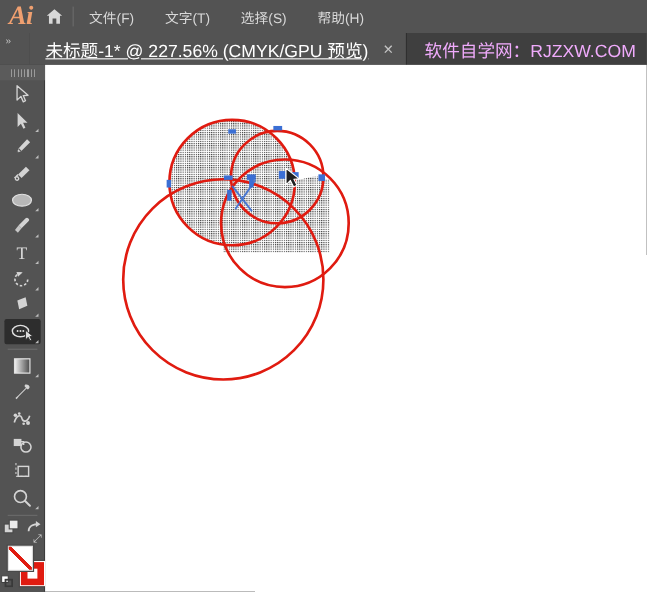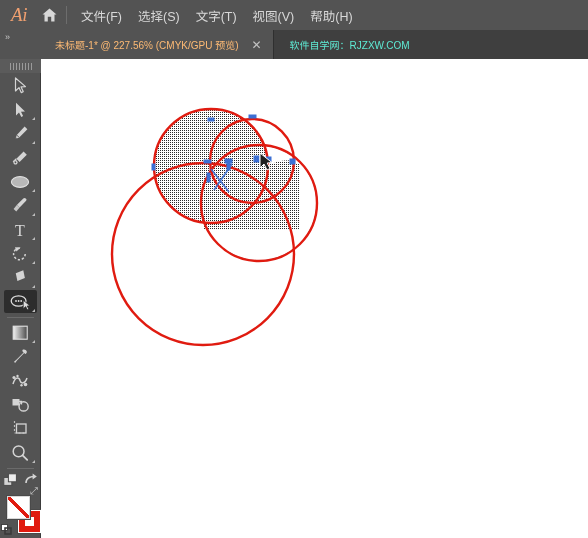--- a/index.html
+++ b/index.html
@@ -21,32 +21,32 @@
     position: absolute; left: 0; top: 0;
     width: 588px; height: 30px;
     background: #535353;
     display: flex; align-items: center;
   }
   .ai-logo {
     width: 34px; height: 30px;
     display: flex; align-items: center; justify-content: center;
     color: #f0a070;
     font-family: "Liberation Serif", "DejaVu Serif", serif;
-    font-size: 19px; font-weight: normal; font-style: italic;
+    font-size: 24px; font-weight: bold; font-style: italic;
     letter-spacing: -0.5px;
     padding-left: 4px;
   }
   .home-btn {
     width: 30px; height: 30px;
     display: flex; align-items: center; justify-content: center;
   }
   .menu-sep {
     width: 1px; height: 18px; background: #6d6d6d; margin: 0 6px 0 2px;
   }
-  .menu-items { display: flex; align-items: center; gap: 0px; }
+  .menu-items { display: flex; align-items: center; gap: 12px; }
   .menu-item {
     color: #d8d8d8;
     font-size: 12.5px;
     padding: 4px 8px;
     white-space: nowrap;
     cursor: default;
   }
 
   
   .tabbar {
@@ -66,30 +66,30 @@
   }
   .doc-tab {
     display: flex; align-items: center;
     background: #535353;
     padding: 0 8px 0 14px;
     height: 29px;
     gap: 10px;
     border-right: 1px solid #2f2f2f;
   }
   .doc-tab-title {
-    color: #fdba74; font-size: 10px; white-space: nowrap;
+    color: #ffffff; font-size: 16px; white-space: nowrap; text-decoration: underline;
   }
   .doc-tab-close {
     color: #c4c4c4; font-size: 12px; line-height: 12px;
     padding: 1px 3px;
   }
   .site-label {
     display: flex; align-items: center;
     padding: 0 10px 0 16px;
-    color: #5eead4; font-size: 10px; white-space: nowrap;
+    color: #f0abfc; font-size: 16px; white-space: nowrap;
   }
 
   
   .toolbar {
     position: absolute; left: 0; top: 59px;
     width: 41px; height: 479px;
     background: #535353;
     border-right: 1px solid #3c3c3c;
   }
   .tool-grip {
@@ -177,23 +177,22 @@
   <div class="menubar">
     <div class="ai-logo">Ai</div>
     <div class="home-btn">
       <svg width="17" height="16" viewBox="0 0 17 16" aria-hidden="true">
         <path d="M8.5 1.5 L15.5 7.4 L13.5 7.4 L13.5 14.5 L10.2 14.5 L10.2 9.8 L6.8 9.8 L6.8 14.5 L3.5 14.5 L3.5 7.4 L1.5 7.4 Z" fill="#d8d8d8"></path>
       </svg>
     </div>
     <div class="menu-sep"></div>
     <div class="menu-items">
       <div class="menu-item">文件(F)</div>
+      <div class="menu-item">文字(T)</div>
       <div class="menu-item">选择(S)</div>
-      <div class="menu-item">文字(T)</div>
-      <div class="menu-item">视图(V)</div>
       <div class="menu-item">帮助(H)</div>
     </div>
   </div>
 
   <div class="tabbar">
     <div class="collapse-zone">
       <span class="collapse-arrows">»</span>
     </div>
     <div class="doc-tab">
       <span class="doc-tab-title">未标题-1* @ 227.56% (CMYK/GPU 预览)</span>

